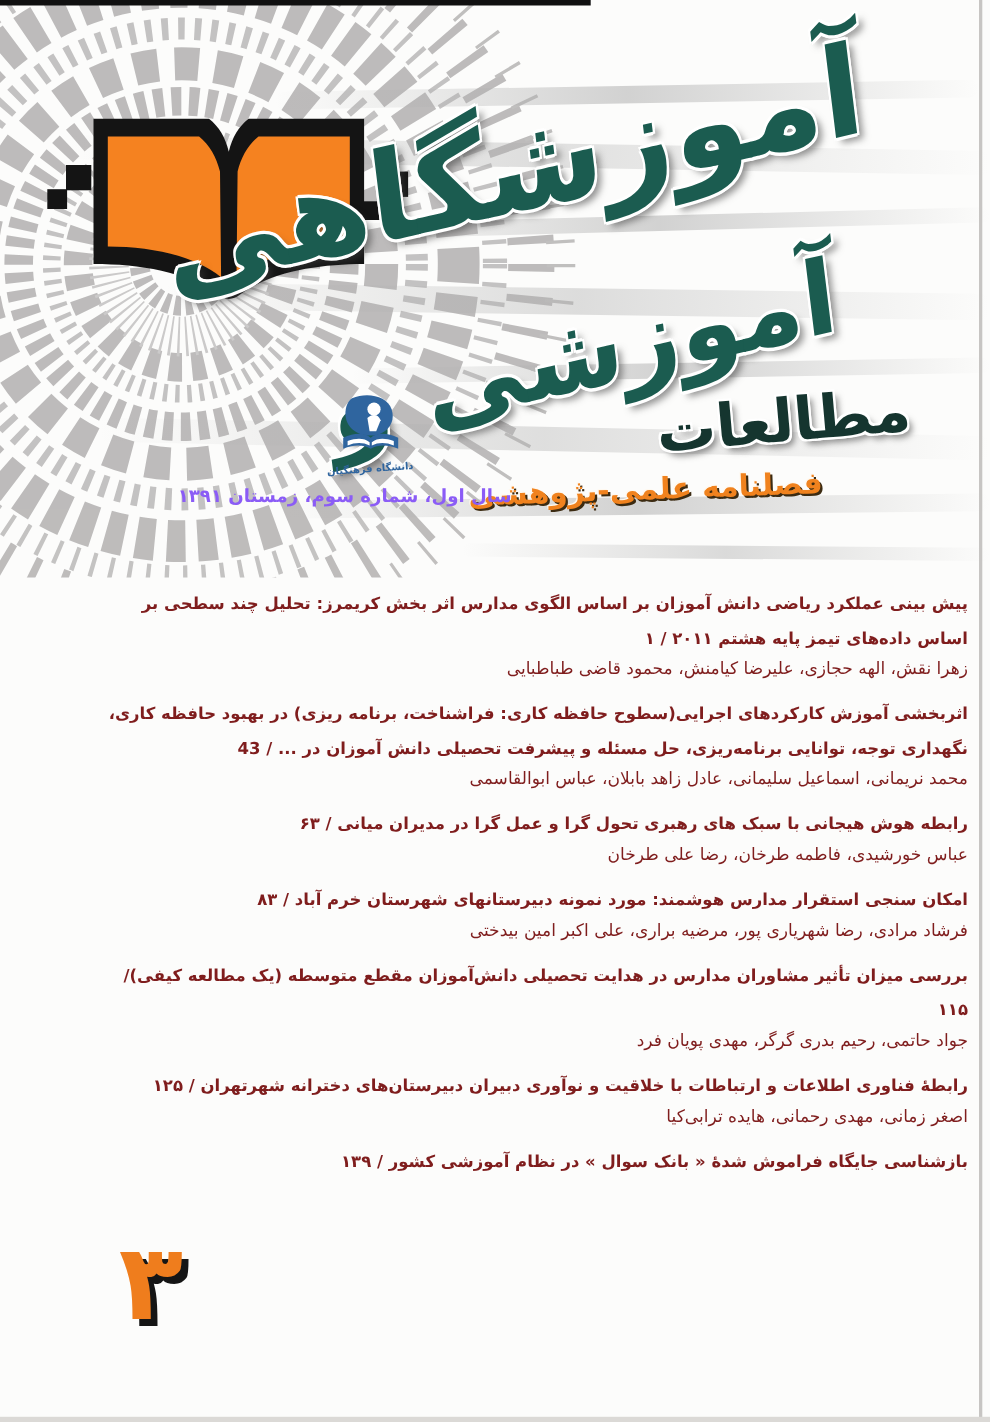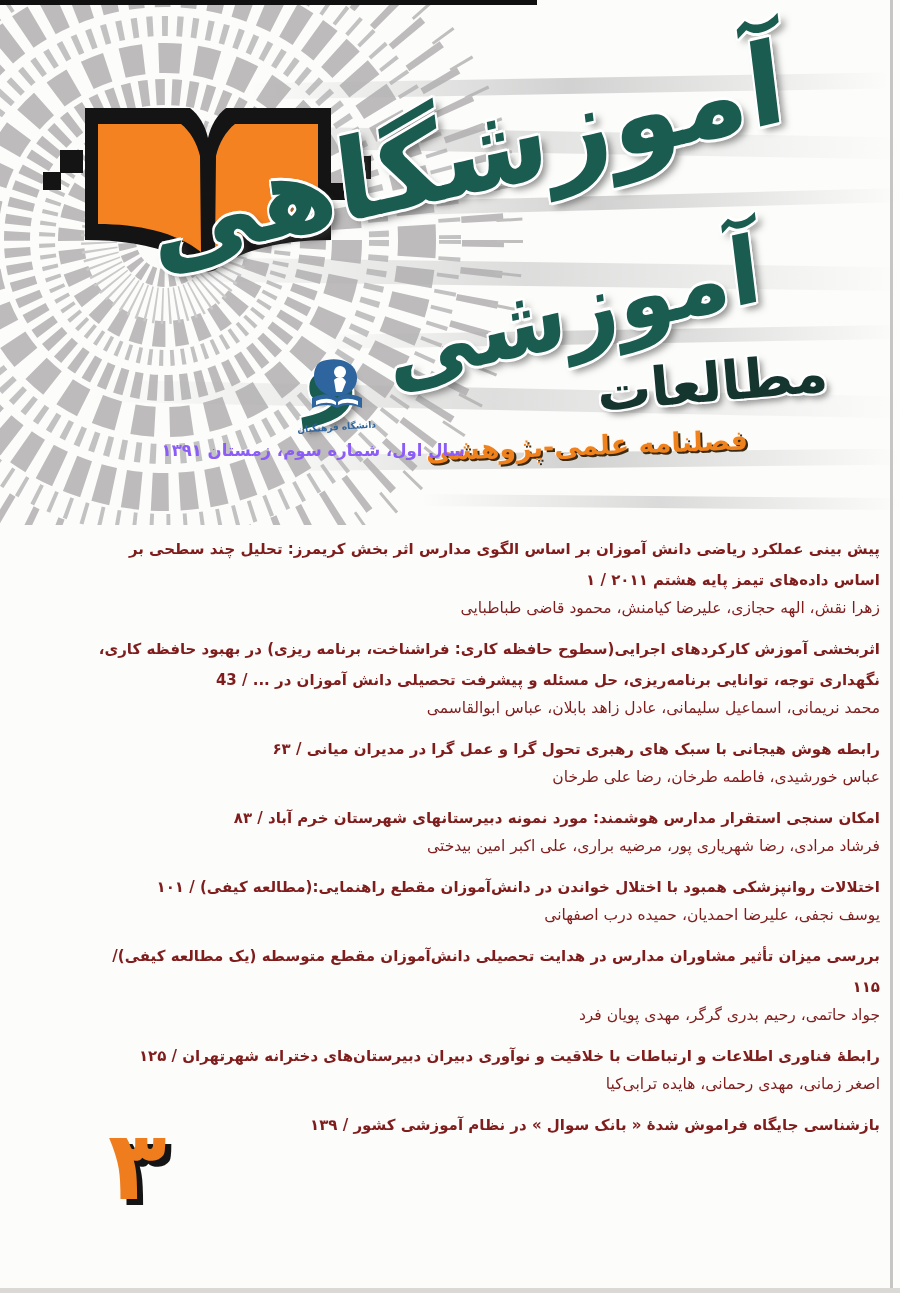--- a/index.html
+++ b/index.html
@@ -173,24 +173,20 @@
     </div>
     <div class="toc-entry">
       <div class="toc-title">رابطه هوش هیجانی با سبک های رهبری تحول گرا و عمل گرا در مدیران میانی / ۶۳</div>
       <div class="toc-authors">عباس خورشیدی، فاطمه طرخان، رضا علی طرخان</div>
     </div>
     <div class="toc-entry">
       <div class="toc-title">امکان سنجی استقرار مدارس هوشمند: مورد نمونه دبیرستانهای شهرستان خرم آباد / ۸۳</div>
       <div class="toc-authors">فرشاد مرادی، رضا شهریاری پور، مرضیه براری، علی اکبر امین بیدختی</div>
     </div>
     <div class="toc-entry">
-      <div class="toc-title">اختلالات روانپزشکی همبود با اختلال خواندن در دانش‌آموزان مقطع راهنمایی:(مطالعه کیفی) / ۱۰۱</div>
-      <div class="toc-authors">یوسف نجفی، علیرضا احمدیان، حمیده درب اصفهانی</div>
-    </div>
-    <div class="toc-entry">
       <div class="toc-title">بررسی میزان تأثیر مشاوران مدارس در هدایت تحصیلی دانش‌آموزان مقطع متوسطه (یک مطالعه کیفی)/ ۱۱۵</div>
       <div class="toc-authors">جواد حاتمی، رحیم بدری گرگر، مهدی پویان فرد</div>
     </div>
     <div class="toc-entry">
       <div class="toc-title">رابطهٔ فناوری اطلاعات و ارتباطات با خلاقیت و نوآوری دبیران دبیرستان‌های دخترانه شهرتهران / ۱۲۵</div>
       <div class="toc-authors">اصغر زمانی، مهدی رحمانی، هایده ترابی‌کیا</div>
     </div>
     <div class="toc-entry">
       <div class="toc-title">بازشناسی جایگاه فراموش شدهٔ « بانک سوال » در نظام آموزشی کشور / ۱۳۹</div>
     </div>

